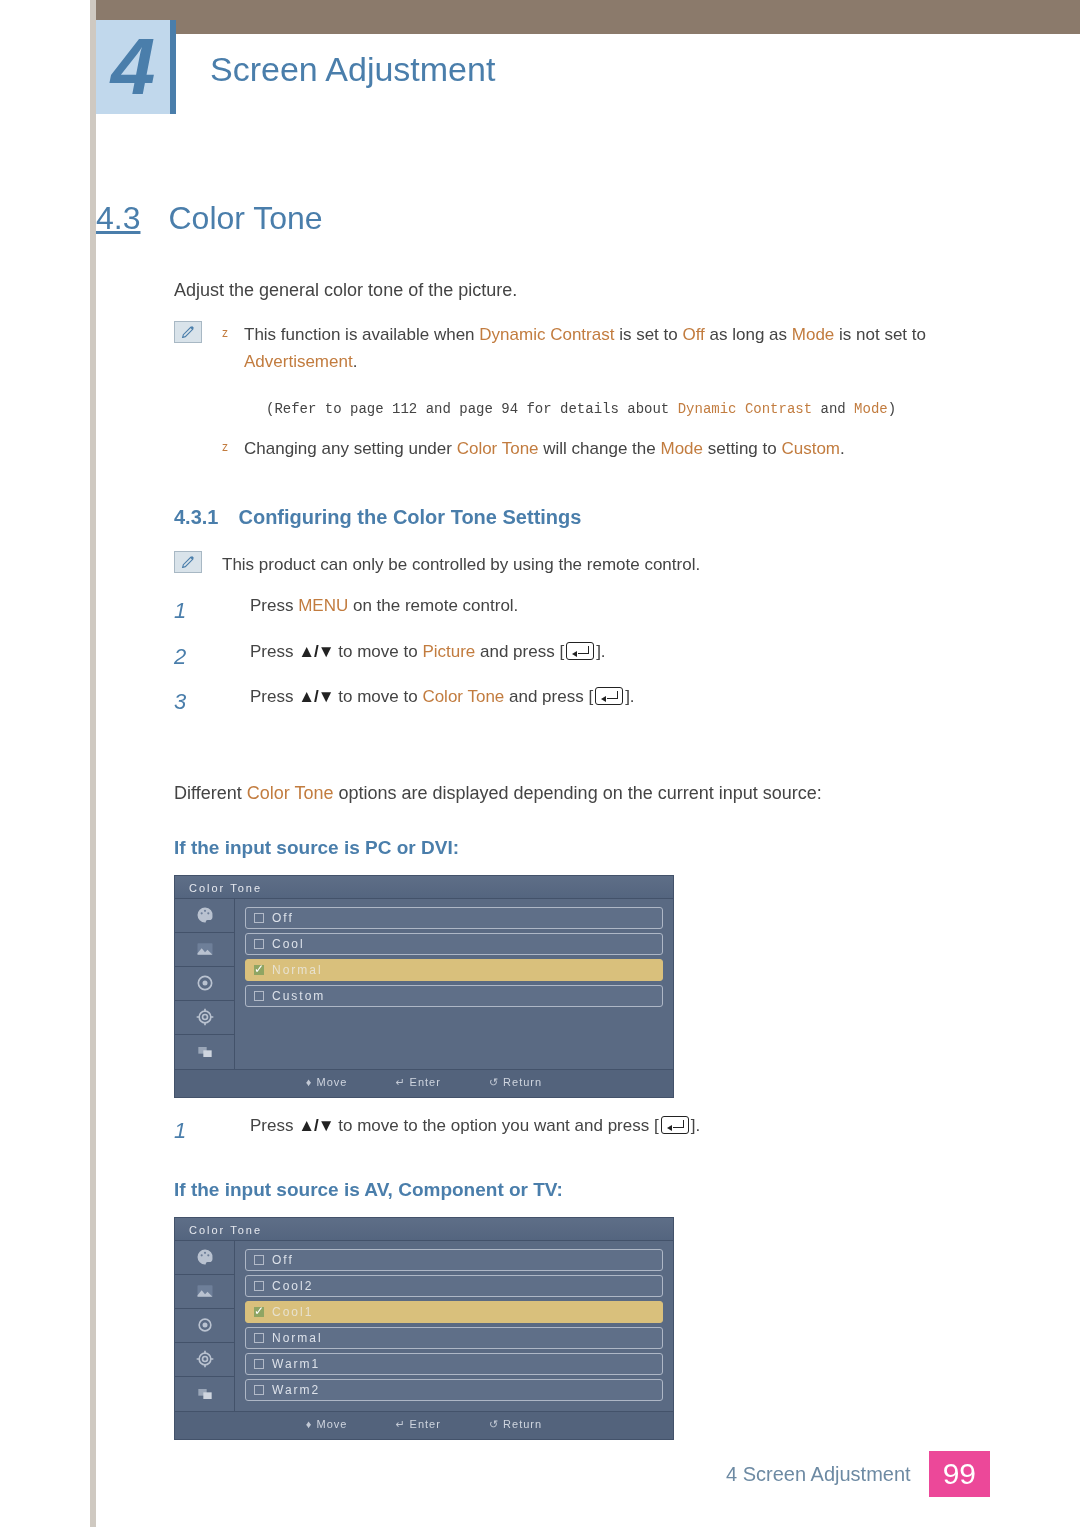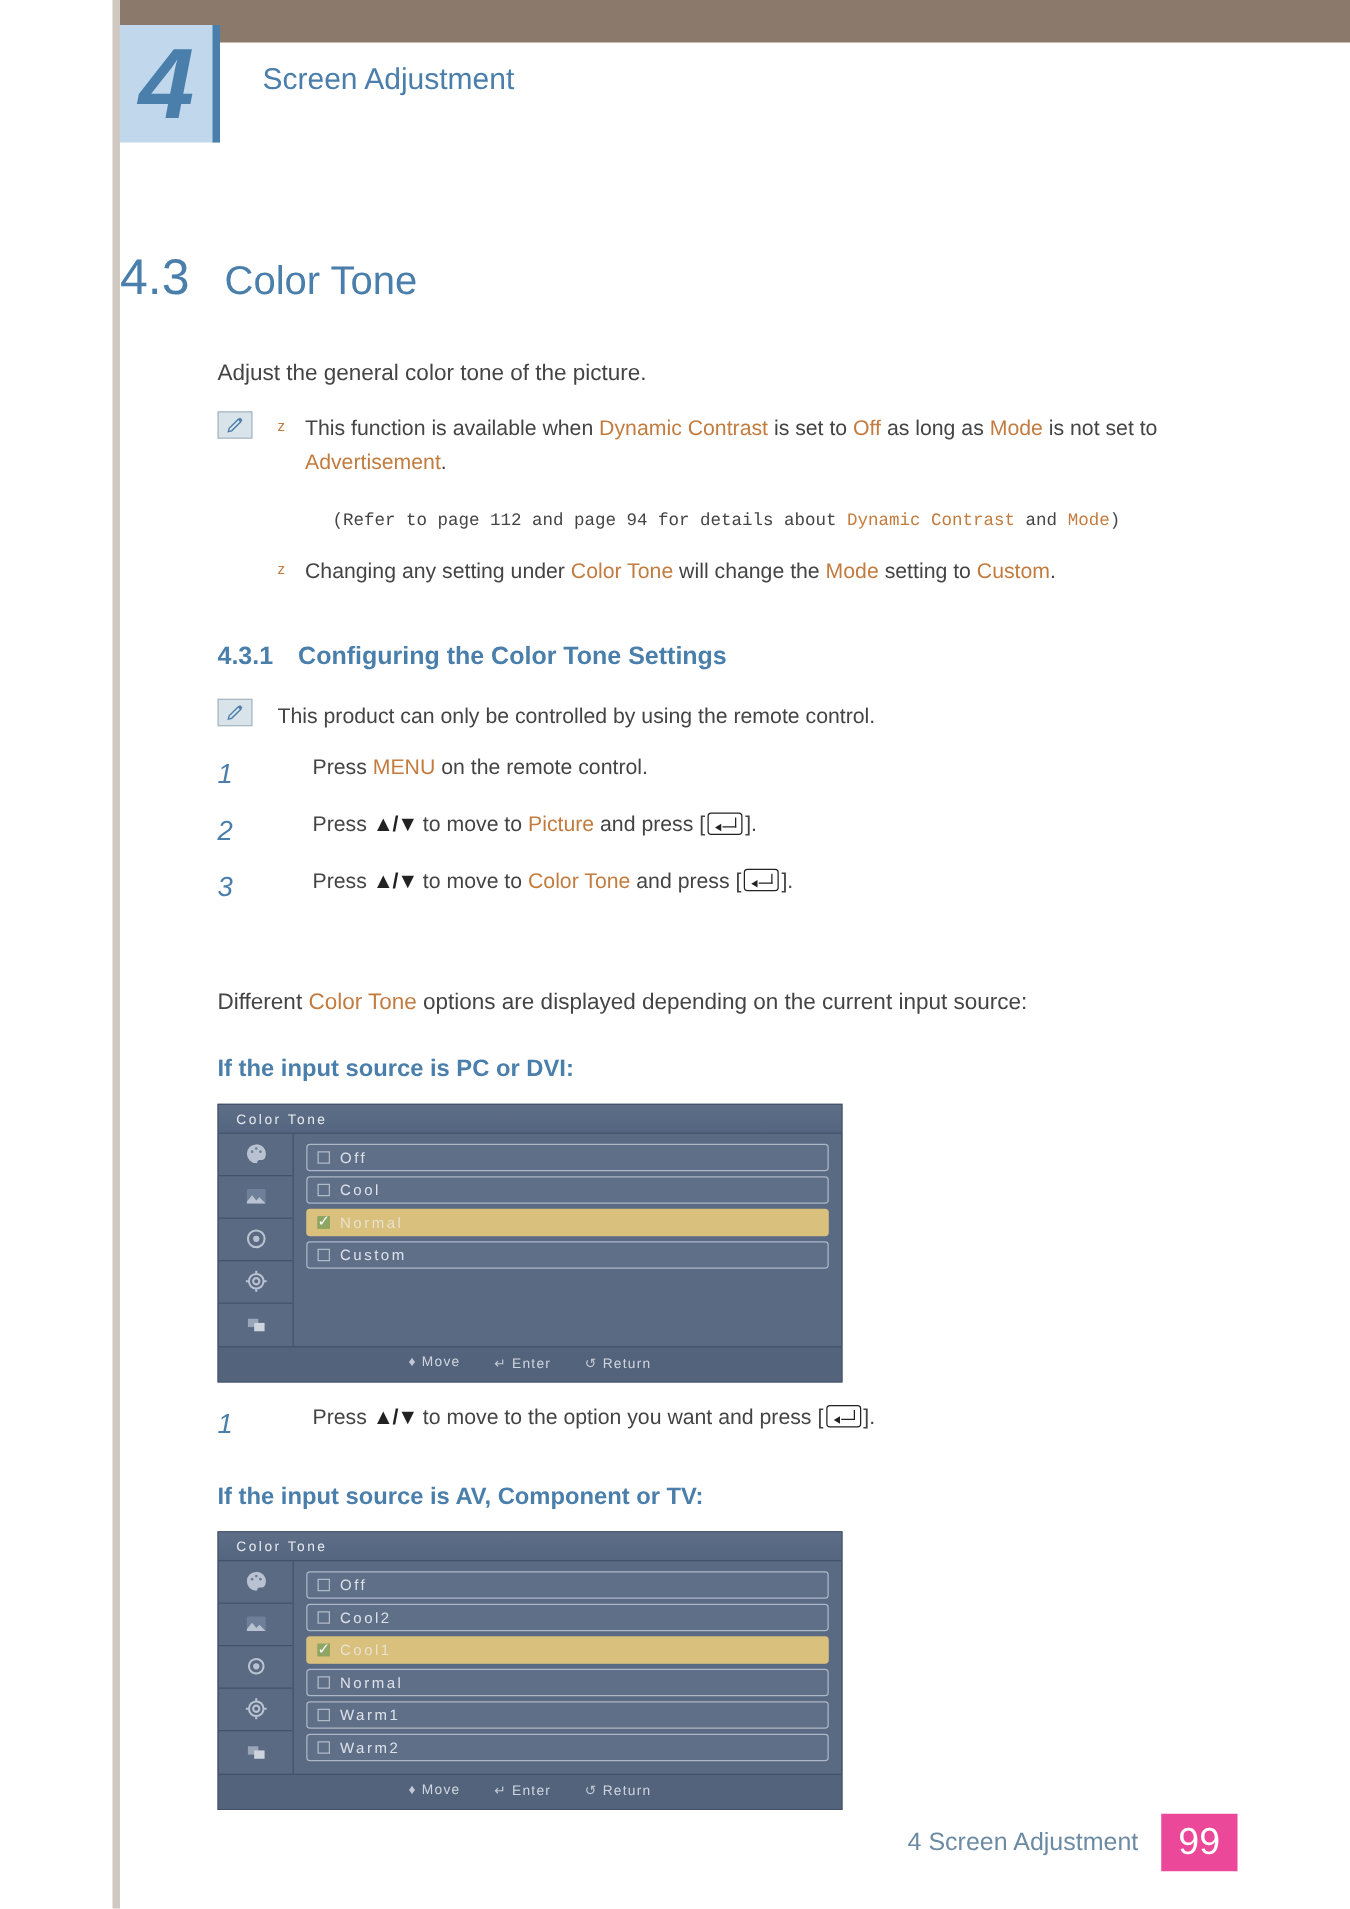--- a/index.html
+++ b/index.html
@@ -6,24 +6,24 @@
   html, body { width: 1080px; font-family: Arial, Helvetica, sans-serif; background: #fff; color: #333; }
   .page { position: relative; width: 1080px; min-height: 1527px; padding-bottom: 80px; }
   .left-stripe { position: absolute; left: 90px; top: 0; bottom: 0; width: 6px; background: #cfc9c1; }
   .topbar { position: absolute; top: 0; left: 96px; right: 0; height: 34px; background: #8b7a6b; }
   .chapter-badge {
     position: absolute; top: 20px; left: 96px; width: 80px; height: 94px;
     background: #c1d8ec; display: flex; align-items: center; justify-content: center;
     border-right: 6px solid #4a7eab;
   }
   .chapter-badge span { font-size: 80px; font-weight: bold; font-style: italic; color: #4a7eab; }
-  .chapter-title { position: absolute; top: 50px; left: 210px; color: #4a7eab; font-size: 24px; font-weight: 500; }
+  .chapter-title { position: absolute; top: 50px; left: 210px; color: #4a7eab; font-size: 34px; font-weight: 500; }
   .content { position: absolute; top: 200px; left: 96px; right: 90px; }
   .sec-heading { display: flex; align-items: baseline; gap: 28px; color: #4a7eab; margin-bottom: 40px; }
-  .sec-heading .num { font-size: 40px; font-weight: 500; }
+  .sec-heading .num { font-size: 32px; font-weight: 500; text-decoration: underline; }
   .sec-heading .txt { font-size: 32px; font-weight: 500; }
   .body { margin-left: 78px; }
   .para { font-size: 18px; line-height: 1.45; margin-bottom: 14px; color: #444; }
   .note-row { display: flex; gap: 20px; margin: 18px 0 30px 0; }
   .note-icon {
     flex: 0 0 28px; height: 22px; background: #d9e3ea; border: 1px solid #a8b8c4;
     display: flex; align-items: center; justify-content: center;
   }
   .note-icon svg { width: 16px; height: 16px; }
   .note-icon .pen { stroke: #4a7eab; fill: none; stroke-width: 1.7; }
@@ -69,21 +69,21 @@
     border: 1px solid #aeb7c6; border-radius: 3px; margin: 4px 0; padding: 3px 8px;
     display: flex; align-items: center; gap: 8px; background: #5f6f88; color: #dde2ea; letter-spacing: 2px;
   }
   .osd-item.selected { background: #d9c07c; color: #e7e1cf; border-color: #d9c07c; }
   .osd-item .chk {
     width: 10px; height: 10px; border: 1px solid #b2bac8; display: inline-block; position: relative;
   }
   .osd-item.selected .chk { border-color: #8fa563; background:#8fa563; }
   .osd-item.selected .chk::after { content: "✓"; position:absolute; top:-4px; left:-1px; font-size:12px; color:#fff; }
   .osd-footer {
-    display: flex; justify-content: center; gap: 27px; padding: 6px 0 8px 0;
+    display: flex; justify-content: center; gap: 48px; padding: 6px 0 8px 0;
     background: #53637c; border-top: 1px solid #43526a; color: #cfd5df; font-size: 11px; letter-spacing: 1px;
   }
   .osd-footer span .sym { color: #cfd5df; margin-right: 4px; opacity:.9; }
   
   .page-footer {
     position: absolute; bottom: 30px; right: 90px; display: flex; align-items: center; gap: 0;
   }
   .page-footer .label { color: #6d8aa3; font-size: 20px; padding-right: 18px; }
   .page-footer .pagebox { background: #ec4899; color: #fff; font-size: 30px; font-weight: 500; padding: 6px 14px; }
 </style>

